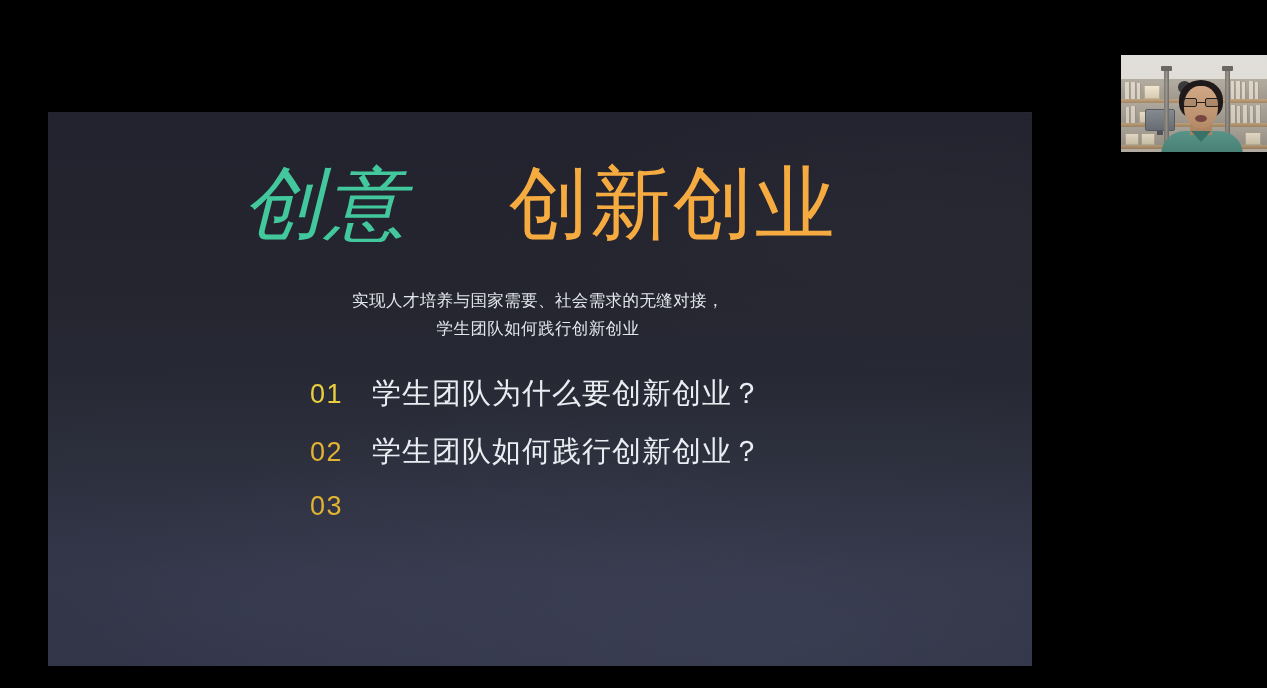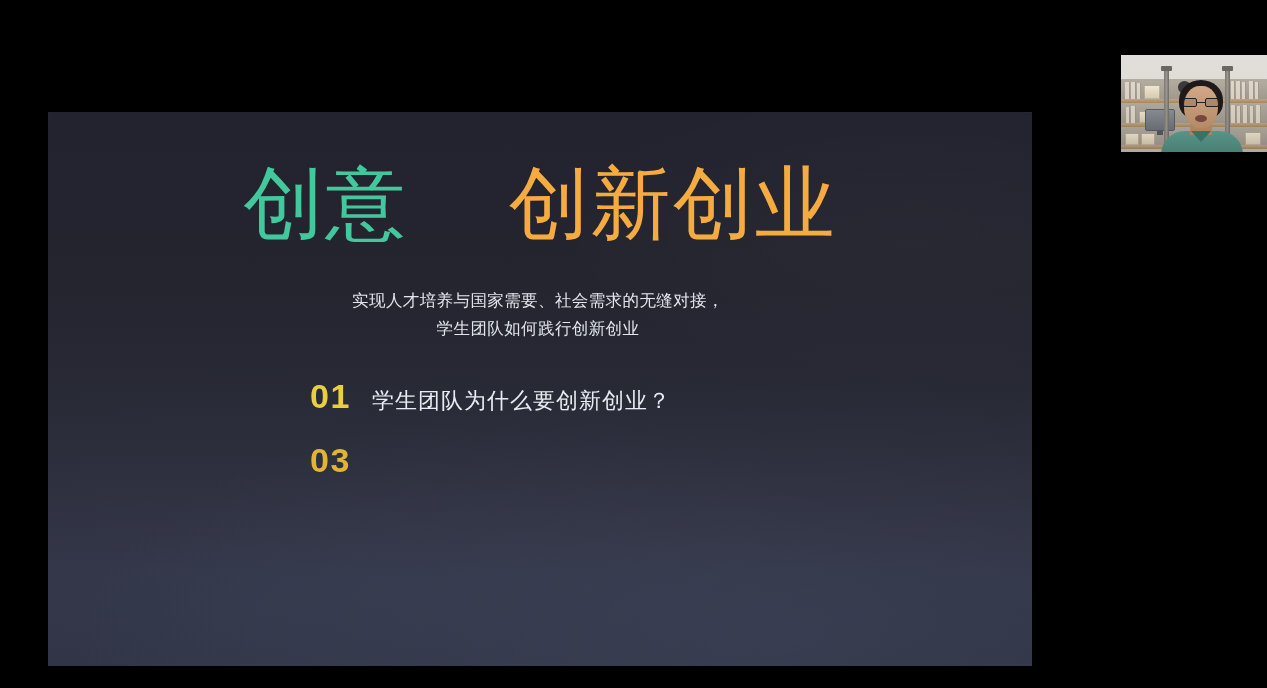--- a/index.html
+++ b/index.html
@@ -41,21 +41,21 @@
   #title-row {
     position:absolute;
     left:0; right:0; top:52px;
     text-align:center;
     white-space:nowrap;
     font-size:80px;
     line-height:1;
     letter-spacing:2px;
     font-weight:400;
   }
-  #title-row .t-teal   { color:#43c79c; }
+  #title-row .t-teal   { color:#43c79c;font-style:italic; }
   #title-row .t-gap    { display:inline-block; width:46px; }
   #title-row .t-orange { color:#f6ab41;margin-left:7px; }
 
   
   #subtitle {
     position:absolute;
     left:0; right:4px; top:174px;
     text-align:center;
     color:#e3e6ec;
     font-size:16.5px;
@@ -73,31 +73,31 @@
   .agenda-item {
     display:flex;
     align-items:baseline;
     margin-bottom:19px;
     white-space:nowrap;
   }
   .agenda-item:last-child { margin-bottom:16px;align-items:center; }
   .agenda-num {
     width:62px;
     flex:0 0 62px;
-    font-size:34px;
+    font-size:27px;
     line-height:1.32;
     letter-spacing:1.5px;
-    font-weight:700;
+    font-weight:400;
   }
   .agenda-item.n1 .agenda-num { color:#e9cf3d; }
   .agenda-item.n2 .agenda-num { color:#e3b432; }
   .agenda-item.n3 .agenda-num { color:#e3b432; }
   .agenda-text {
     color:#e9ecf1;
-    font-size:22px;
+    font-size:29px;
     line-height:1.32;
     letter-spacing:1px;
     font-weight:300;
   }
 
   
   #webcam {
     position:absolute;
     left:1121px; top:55px;
     width:146px; height:97px;
@@ -242,20 +242,24 @@
       <span class="sub-line">学生团队如何践行创新创业</span>
     </div>
 
     <div id="agenda">
 
       <div class="agenda-item n1">
         <span class="agenda-num">01</span>
         <span class="agenda-text">学生团队为什么要创新创业？</span>
       </div>
 
+      <div class="agenda-item n2">
+        <span class="agenda-num">02</span>
+        <span class="agenda-text">学生团队如何践行创新创业？</span>
+      </div>
 
       <div class="agenda-item n3">
         <span class="agenda-num">03</span>
       </div>
 
     </div>
   </div>
 
   <div id="webcam">
     <div class="wc-wall"></div>

